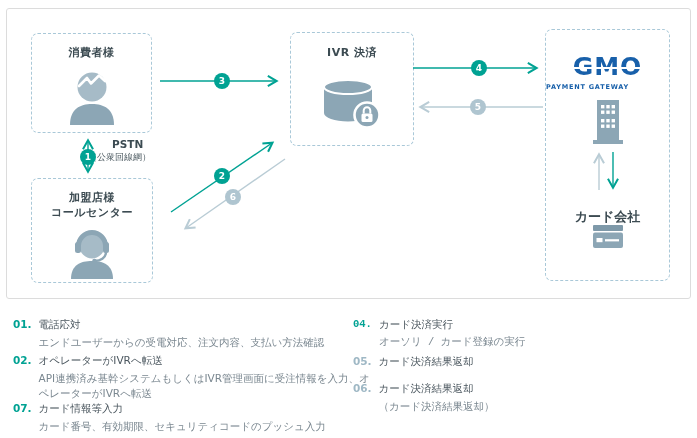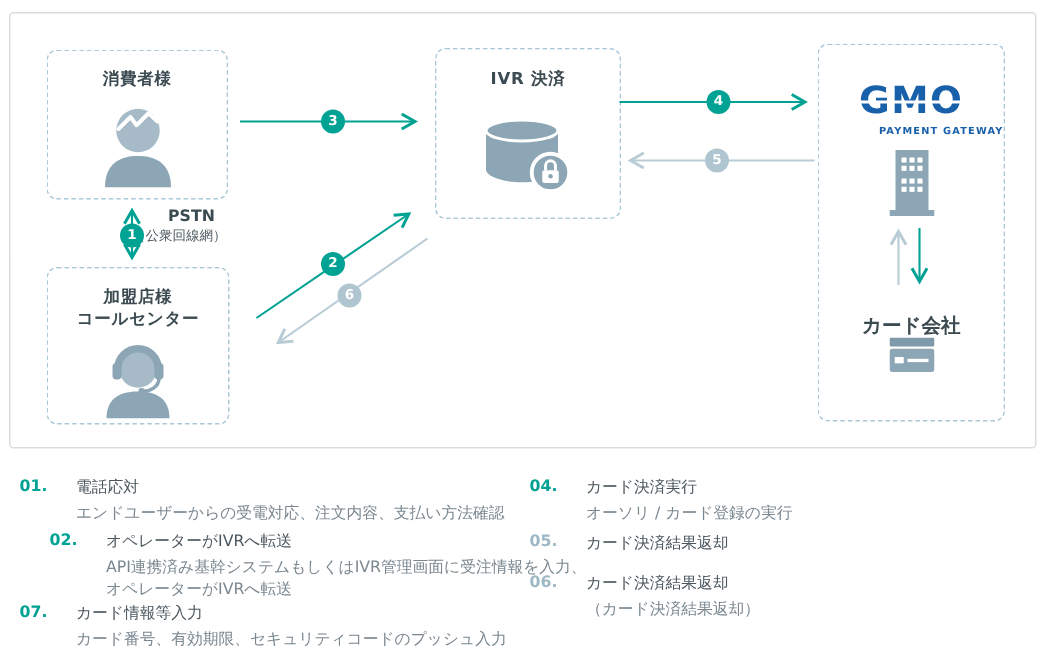--- a/index.html
+++ b/index.html
@@ -15,25 +15,25 @@
          display:flex;align-items:center;justify-content:center;
          font-size:9px;font-weight:bold;color:#fff;}
   .badge.teal{background:#00a293;}
   .badge.gray{background:#afc5d0;}
   .icon{position:absolute;left:50%;transform:translateX(-50%);}
   .pstn-label{position:absolute;left:112px;top:138px;font-size:10.5px;font-weight:bold;color:#3c4b52;z-index:2;}
   .pstn-note{position:absolute;left:88px;top:151px;font-size:9px;color:#4a585f;z-index:2;}
   .gmo-logo{position:absolute;left:0;right:0;top:24px;text-align:center;font-size:25px;
             font-weight:900;color:#1860aa;line-height:1;letter-spacing:1px;}
   .gmo-cut{position:absolute;left:21px;width:81px;top:37px;height:2px;background:#fff;}
-  .gmo-sub{position:absolute;left:0;right:0;top:53px;text-align:right;font-size:6.5px;
+  .gmo-sub{position:absolute;left:0;right:0;top:53px;text-align:left;font-size:6.5px;
            letter-spacing:.8px;color:#1860aa;font-weight:bold;}
   .card-label{position:absolute;left:0;right:0;top:178px;text-align:center;font-size:13px;
               font-weight:bold;color:#3c4b52;}
-  .step{position:absolute;display:flex;gap:19px;font-size:10.5px;}
+  .step{position:absolute;display:flex;gap:7px;font-size:10.5px;}
   .step .num{font-weight:bold;white-space:nowrap;}
   .step .num.teal{color:#00a293;}
   .step .num.gray{color:#9fb8c5;}
   .step .title{color:#4a565e;margin-bottom:3px;}
   .step .desc{color:#7a8790;line-height:1.45;}
 </style>
 </head>
 <body>
 
 <div class="stage">
@@ -143,36 +143,36 @@
   <div class="badge gray" style="left:470px;top:99px;">5</div>
   <div class="badge gray" style="left:225px;top:189px;">6</div>
 
   <div class="step" style="left:13px;top:318px;width:360px;">
     <span class="num teal">01.</span>
     <span class="body">
       <div class="title">電話応対</div>
       <div class="desc">エンドユーザーからの受電対応、注文内容、支払い方法確認</div>
     </span>
   </div>
-  <div class="step" style="left:13px;top:354px;width:360px;margin-left:20px;">
+  <div class="step" style="left:13px;top:354px;width:360px;">
     <span class="num teal">02.</span>
     <span class="body">
       <div class="title">オペレーターがIVRへ転送</div>
       <div class="desc">API連携済み基幹システムもしくはIVR管理画面に受注情報を入力、オペレーターがIVRへ転送</div>
     </span>
   </div>
   <div class="step" style="left:13px;top:402px;width:360px;">
     <span class="num teal">07.</span>
     <span class="body">
       <div class="title">カード情報等入力</div>
       <div class="desc">カード番号、有効期限、セキュリティコードのプッシュ入力</div>
     </span>
   </div>
 
-  <div class="step" style="left:353px;top:318px;width:330px;">
+  <div class="step" style="left:353px;top:318px;width:330px;font-family:Liberation Mono, monospace;">
     <span class="num teal">04.</span>
     <span class="body">
       <div class="title">カード決済実行</div>
       <div class="desc">オーソリ / カード登録の実行</div>
     </span>
   </div>
   <div class="step" style="left:353px;top:355px;width:330px;">
     <span class="num gray">05.</span>
     <span class="body">
       <div class="title">カード決済結果返却</div>

